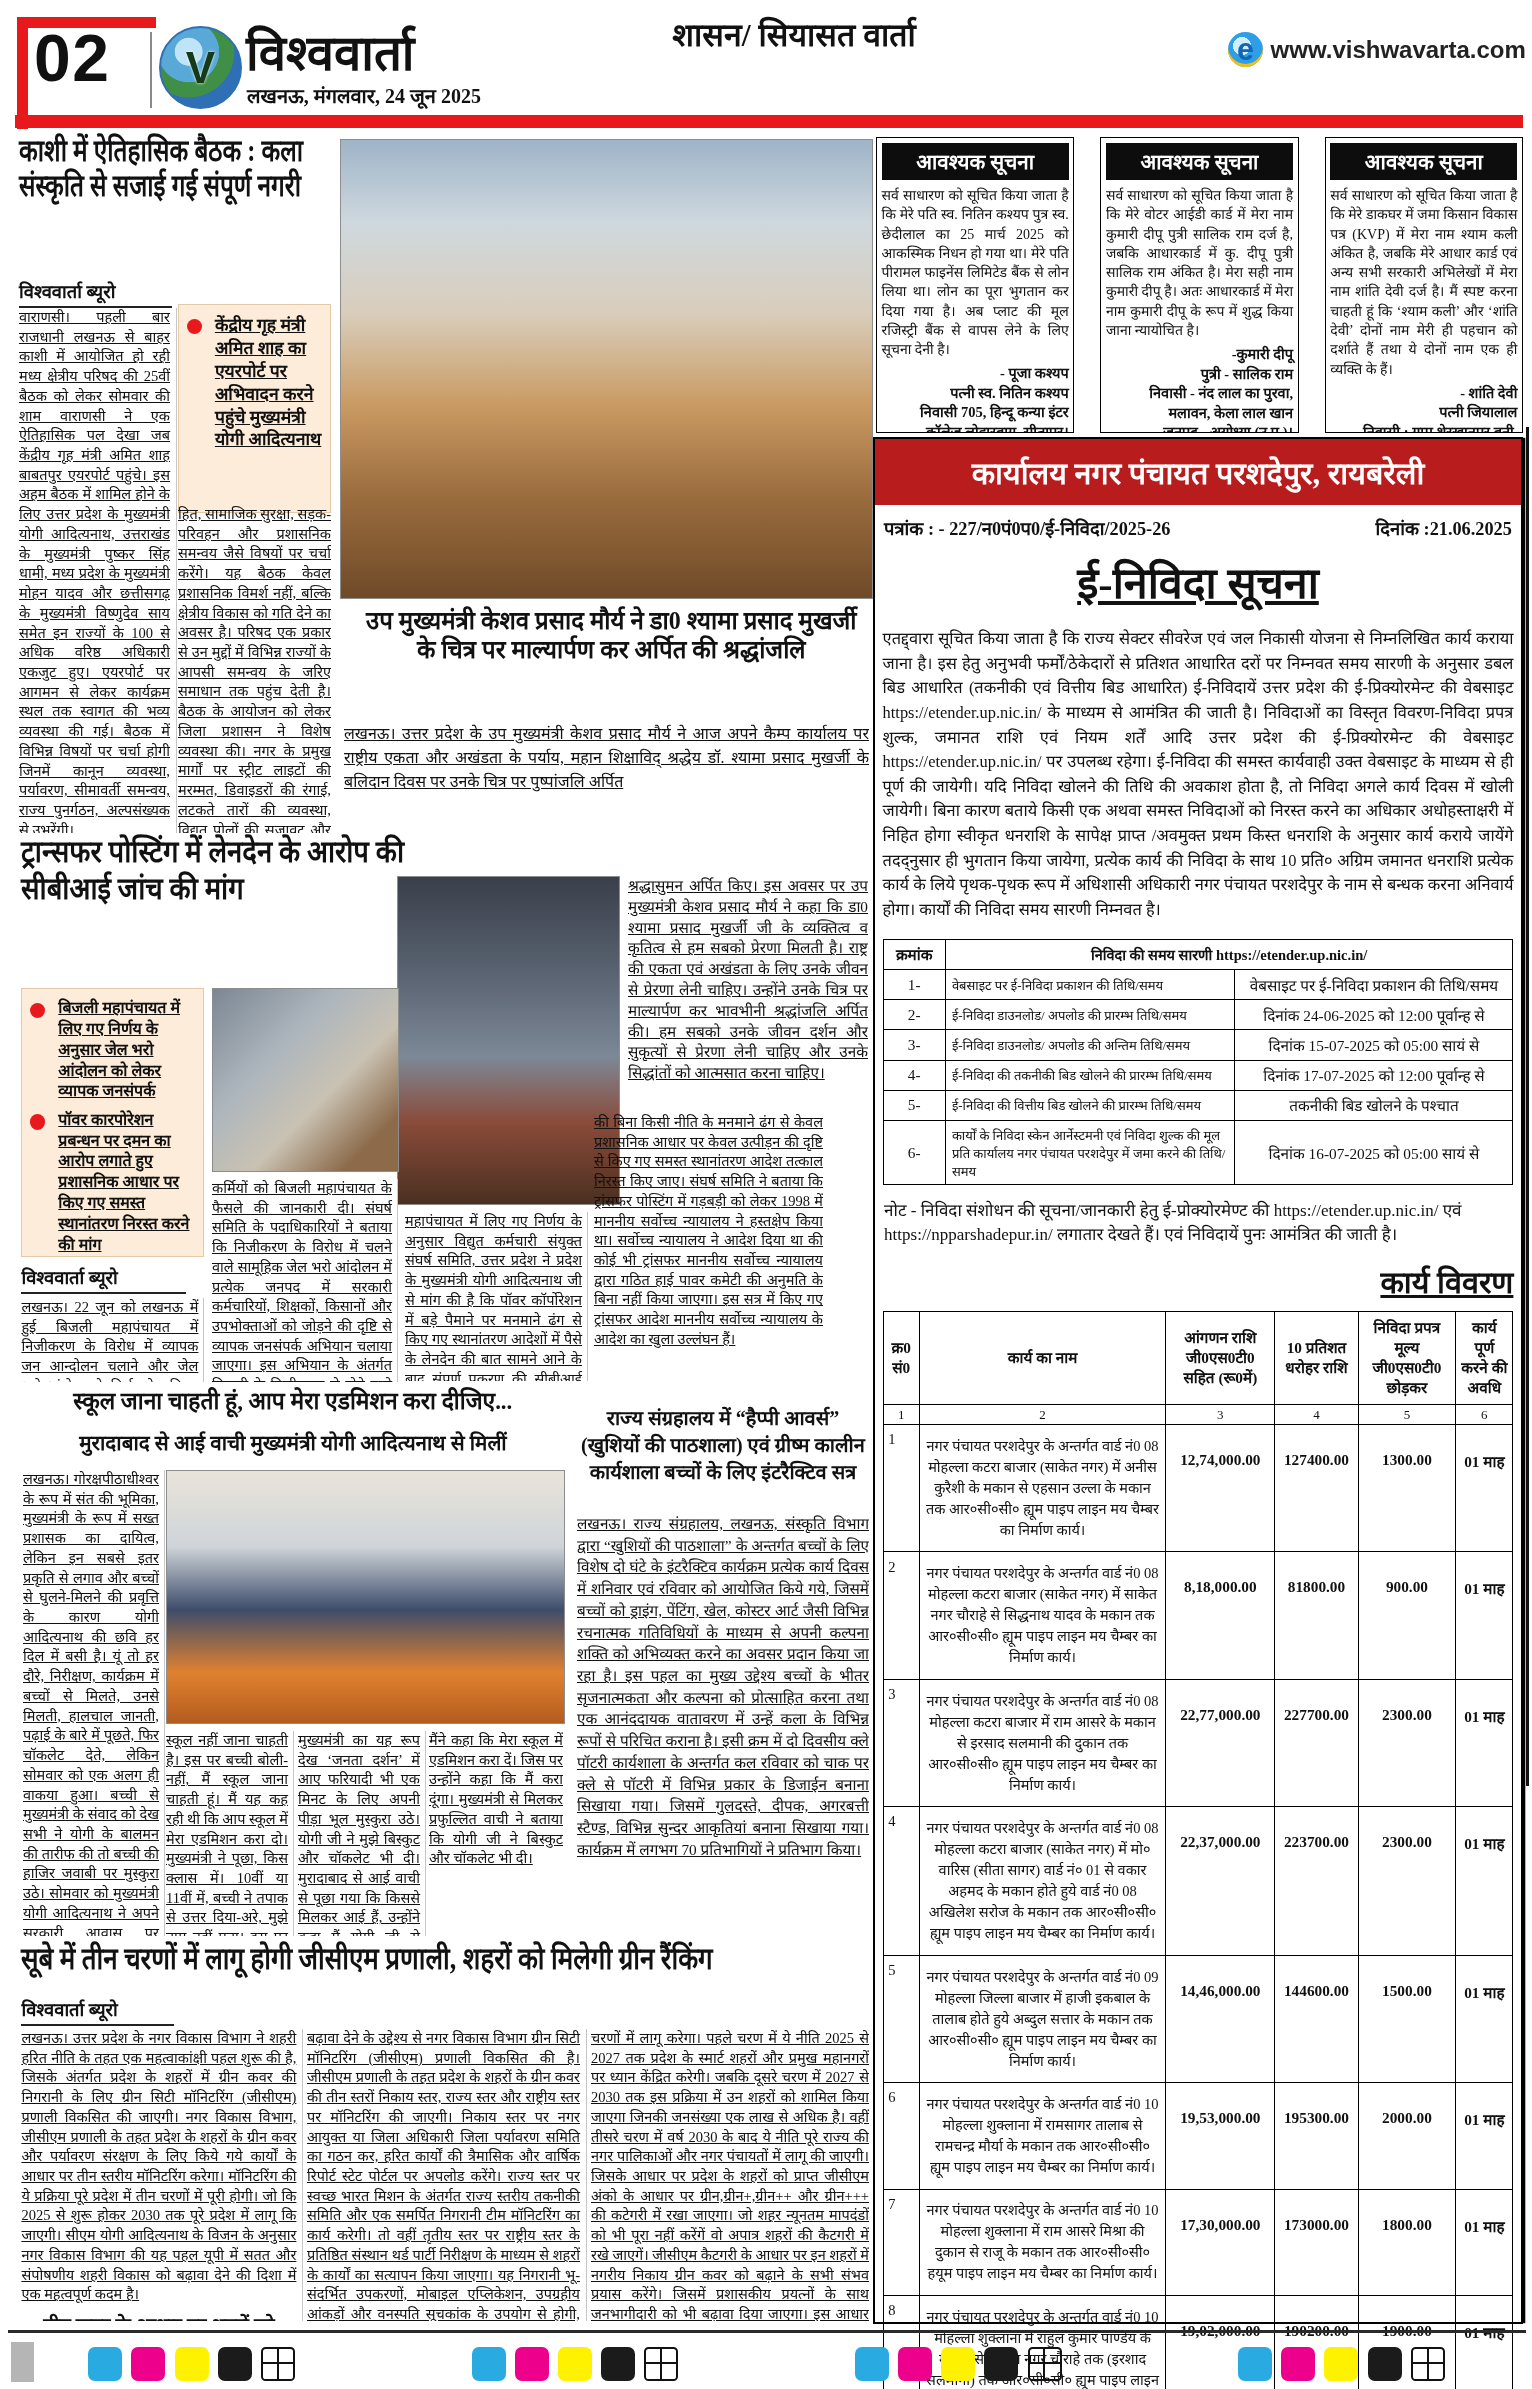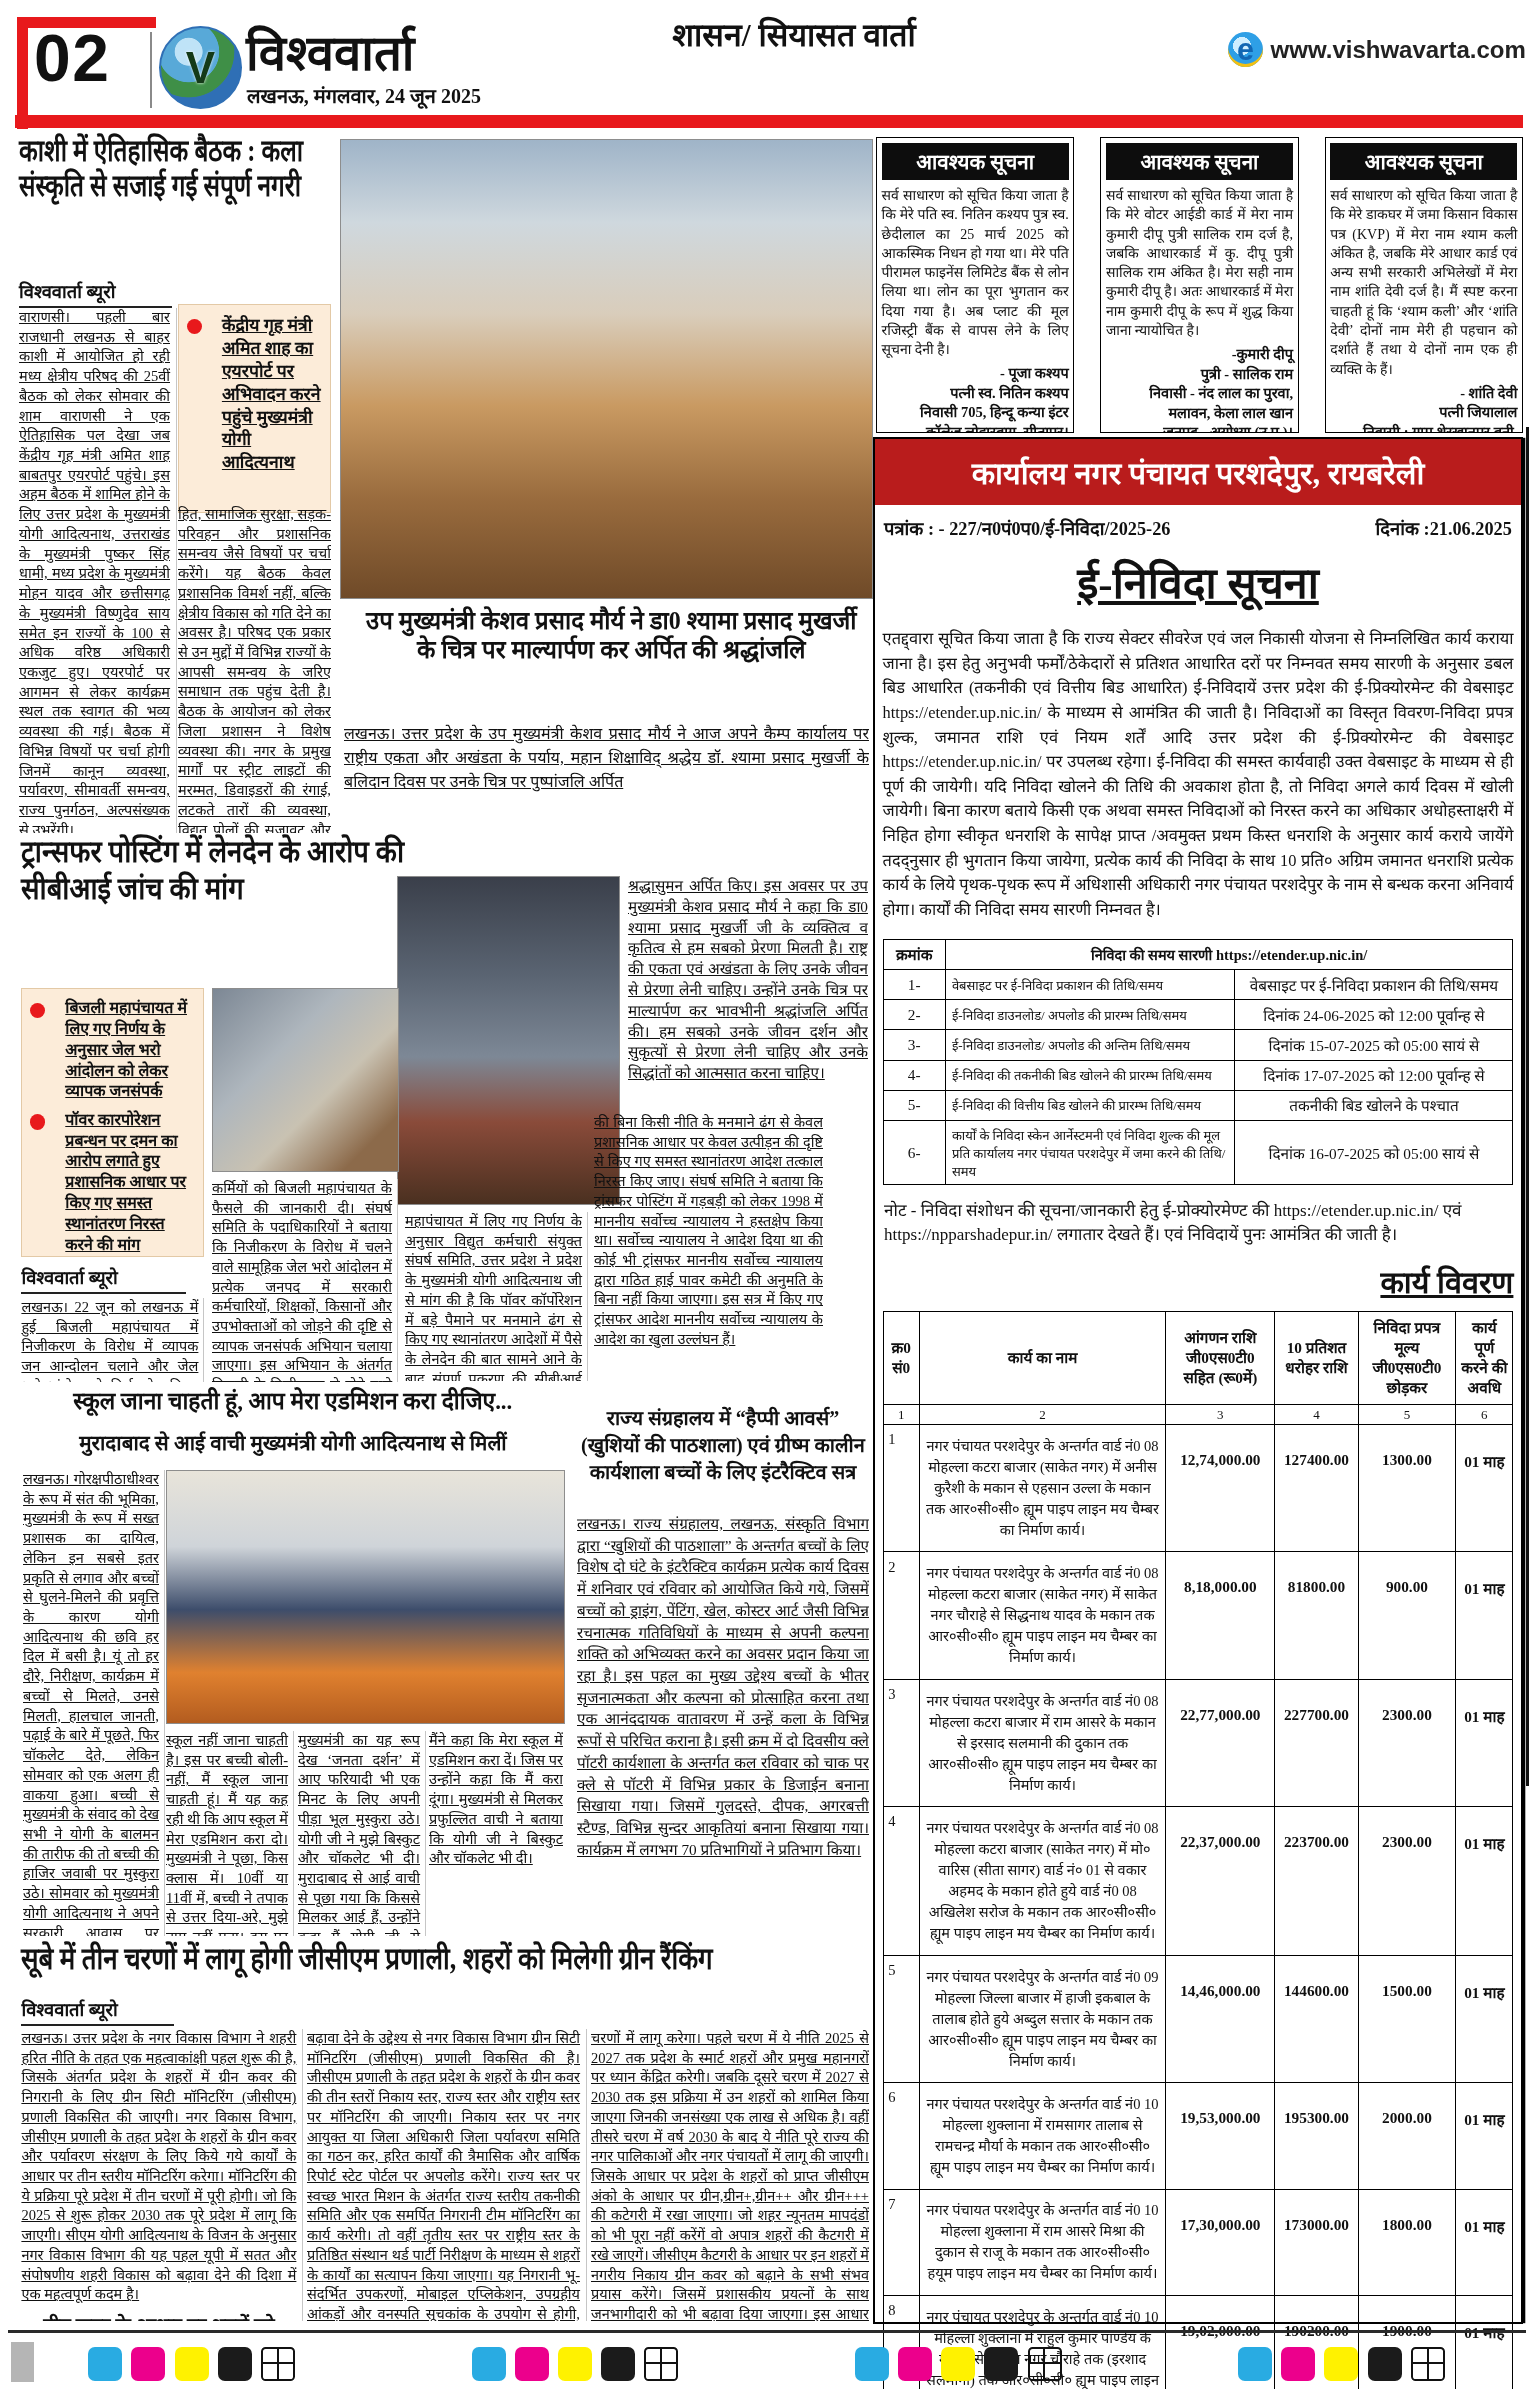--- a/index.html
+++ b/index.html
@@ -32,21 +32,21 @@
   
   .hl{font-weight:bold;line-height:1.16;}
   .byline{font-weight:bold;font-size:18.3px;border-bottom:2.3px solid #222;padding-bottom:3.1px;}
   .bt{font-size:14.5px;line-height:1.36;}
   .photo{border:0.8px solid #8d8d8d;}
   .ph1{background:linear-gradient(180deg,#9fb4c8 0%,#cfd8de 18%,#d9cdbb 38%,#c99a62 58%,#9a6c3e 78%,#6f4a28 100%);}
   .ph2{background:linear-gradient(180deg,#3a3f4a 0%,#5a6472 30%,#7d8896 55%,#8a4b3a 75%,#4a3020 100%);}
   .ph3{background:linear-gradient(135deg,#7c8794 0%,#aeb6bd 35%,#c9c2b2 60%,#8c6a4a 85%);}
   .ph4{background:linear-gradient(180deg,#e8e4da 0%,#cfd4d9 30%,#3d4d6b 55%,#e0812f 80%,#b35c1f 100%);}
   .cream-box{background:#fcecd9;border:0.8px solid #e3c9a6;padding:9.2px 7.6px;}
-  .bullet-item{display:flex;gap:20px;margin-bottom:7.6px;font-weight:bold;line-height:1.3;}
+  .bullet-item{display:flex;gap:13px;margin-bottom:7.6px;font-weight:bold;line-height:1.3;}
   .dot{flex:0 0 auto;width:15.3px;height:15.3px;border-radius:50%;background:#e8191c;margin-top:4.6px;}
   .subhead-c{text-align:center;font-weight:bold;font-size:20px;line-height:1.25;margin:7.6px 0;}
   .vr{border-right:0.8px solid #c6c6c6;}
 
   
   .tender{left:873px;top:437px;width:650px;height:1887px;border:2.3px solid #000;
           box-shadow:3.1px 0 0 -0.8px #000;padding:0 7.6px;box-sizing:border-box;font-family:"Liberation Serif",serif;}
   .t-band{background:#b91c1c;color:#fff;text-align:center;font-size:30.5px;font-weight:bold;padding:12.2px 3.1px;margin:0 -7.6px;}
   .t-ref{display:flex;justify-content:space-between;font-weight:bold;font-size:18.3px;margin:9.2px 1.5px 1.5px;}
   .t-title{text-align:center;font-size:43px;font-weight:bold;text-decoration:underline;margin:12.2px 0 9.2px;}

